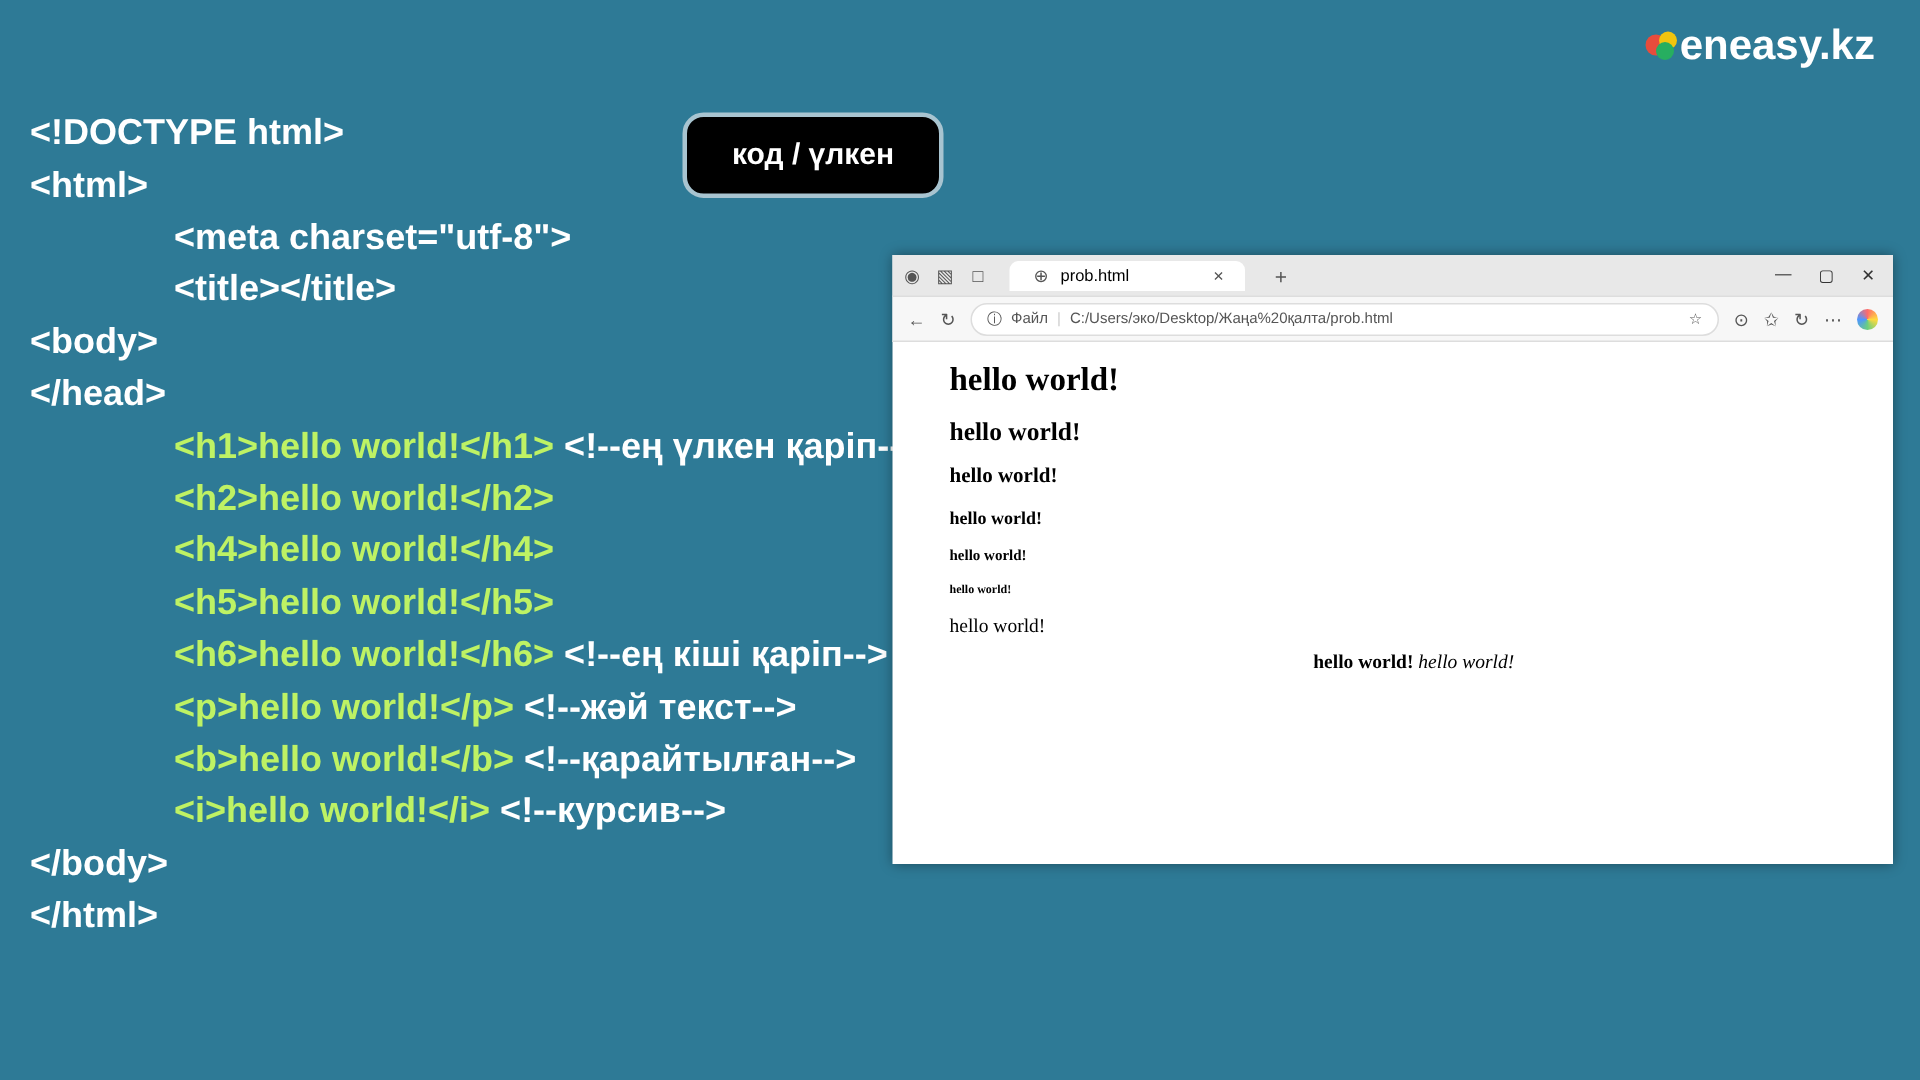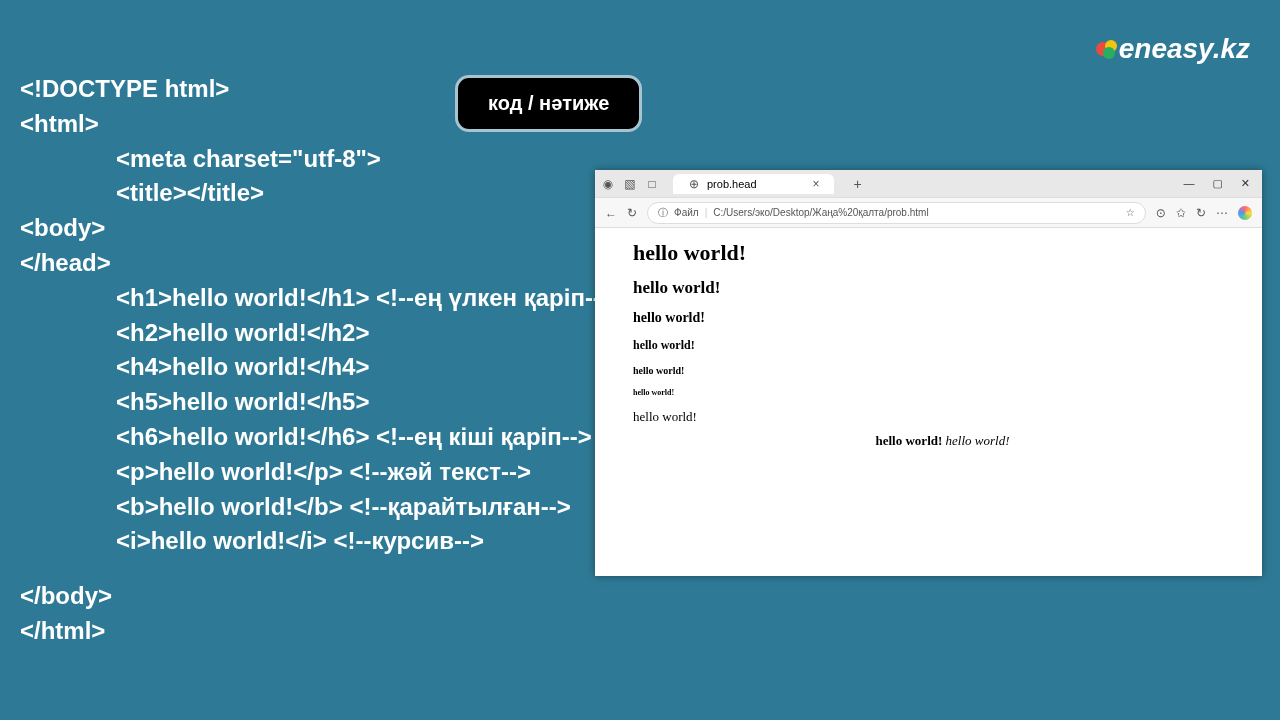--- a/index.html
+++ b/index.html
@@ -6,26 +6,25 @@
   body {
     width: 1280px;
     height: 720px;
     background: #2e7a96;
     font-family: Arial, sans-serif;
     position: relative;
     overflow: hidden;
   }
   .logo {
     position: absolute;
-    top: 33px;
+    top: 14px;
     right: 30px;
     display: flex;
     align-items: center;
     gap: 0;
-    font-style: italic;
   }
   .logo-icon {
     width: 24px;
     height: 24px;
     position: relative;
   }
   .logo-text {
     color: white;
     font-weight: bold;
     font-size: 28px;
@@ -47,21 +46,21 @@
     position: absolute;
     top: 72px;
     left: 20px;
     font-family: Arial, sans-serif;
     font-size: 24px;
     font-weight: bold;
     line-height: 1.45;
   }
   .code-line { white-space: pre; }
   .white { color: white; }
-  .yellow { color: #ffffff; }
+  .yellow { color: #bef264; }
   .indent1 { margin-left: 96px; }
 
   .browser {
     position: absolute;
     top: 170px;
     left: 595px;
     width: 667px;
     height: 406px;
     background: white;
     box-shadow: 0 0 8px rgba(0,0,0,0.4);
@@ -161,49 +160,49 @@
   <span class="logo-icon">
     <svg viewBox="0 0 24 24" width="24" height="24">
       <circle cx="8" cy="12" r="7" fill="#e74c3c"></circle>
       <circle cx="16" cy="9" r="6" fill="#f1c40f"></circle>
       <circle cx="14" cy="16" r="6" fill="#27ae60"></circle>
     </svg>
   </span>
   <span class="logo-text">eneasy.kz</span>
 </div>
 
-<button class="toggle-btn">код / нәтиже</button>
+<button class="toggle-btn">код / үлкен</button>
 
 <div class="code-area">
   <div class="code-line white">&lt;!DOCTYPE html&gt;</div>
   <div class="code-line white">&lt;html&gt;</div>
   <div class="code-line white indent1">&lt;meta charset="utf-8"&gt;</div>
   <div class="code-line white indent1">&lt;title&gt;&lt;/title&gt;</div>
   <div class="code-line white">&lt;body&gt;</div>
   <div class="code-line white">&lt;/head&gt;</div>
   <div class="code-line indent1"><span class="yellow">&lt;h1&gt;hello world!&lt;/h1&gt;</span><span class="white"> &lt;!--ең үлкен қаріп--&gt;</span></div>
   <div class="code-line yellow indent1">&lt;h2&gt;hello world!&lt;/h2&gt;</div>
   <div class="code-line yellow indent1">&lt;h4&gt;hello world!&lt;/h4&gt;</div>
   <div class="code-line yellow indent1">&lt;h5&gt;hello world!&lt;/h5&gt;</div>
   <div class="code-line indent1"><span class="yellow">&lt;h6&gt;hello world!&lt;/h6&gt;</span><span class="white"> &lt;!--ең кіші қаріп--&gt;</span></div>
   <div class="code-line indent1"><span class="yellow">&lt;p&gt;hello world!&lt;/p&gt;</span><span class="white"> &lt;!--жәй текст--&gt;</span></div>
   <div class="code-line indent1"><span class="yellow">&lt;b&gt;hello world!&lt;/b&gt;</span><span class="white"> &lt;!--қарайтылған--&gt;</span></div>
   <div class="code-line indent1"><span class="yellow">&lt;i&gt;hello world!&lt;/i&gt;</span><span class="white"> &lt;!--курсив--&gt;</span></div>
-  <div class="code-line white" style="margin-top:20px">&lt;/body&gt;</div>
+  <div class="code-line white" style="">&lt;/body&gt;</div>
   <div class="code-line white">&lt;/html&gt;</div>
 </div>
 
 <div class="browser">
   <div class="browser-titlebar">
     <span class="tb-icon">◉</span>
     <span class="tb-icon">▧</span>
     <span class="tb-icon">□</span>
     <div class="browser-tab">
       <span class="tb-icon">⊕</span>
-      <span>prob.head</span>
+      <span>prob.html</span>
       <span class="tab-close">×</span>
     </div>
     <span class="tab-new">+</span>
     <div class="win-controls">
       <span>—</span>
       <span>▢</span>
       <span>✕</span>
     </div>
   </div>
   <div class="browser-toolbar">

